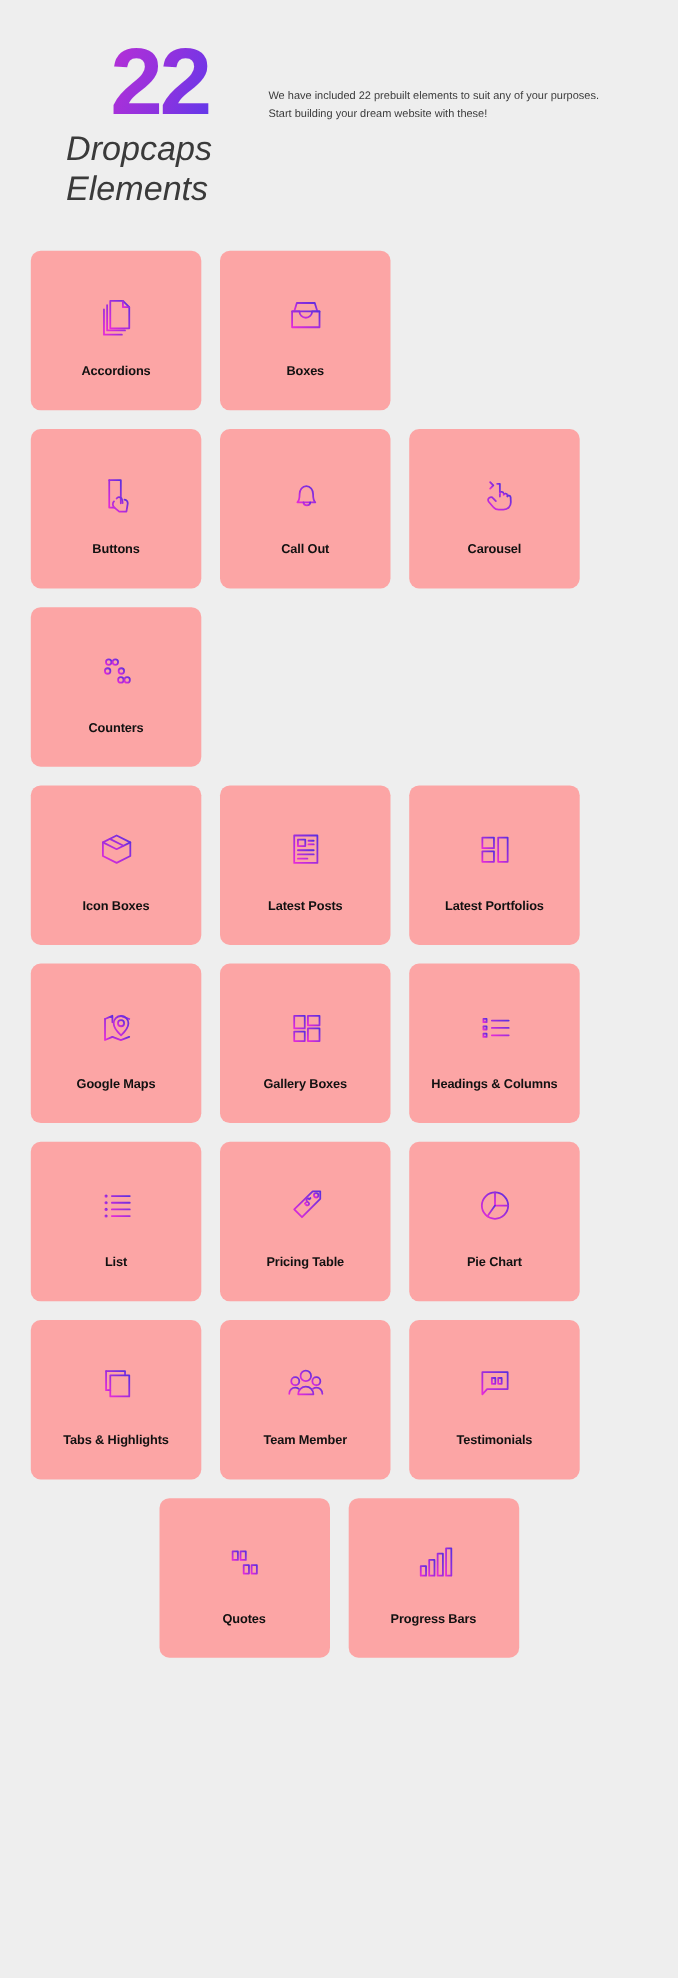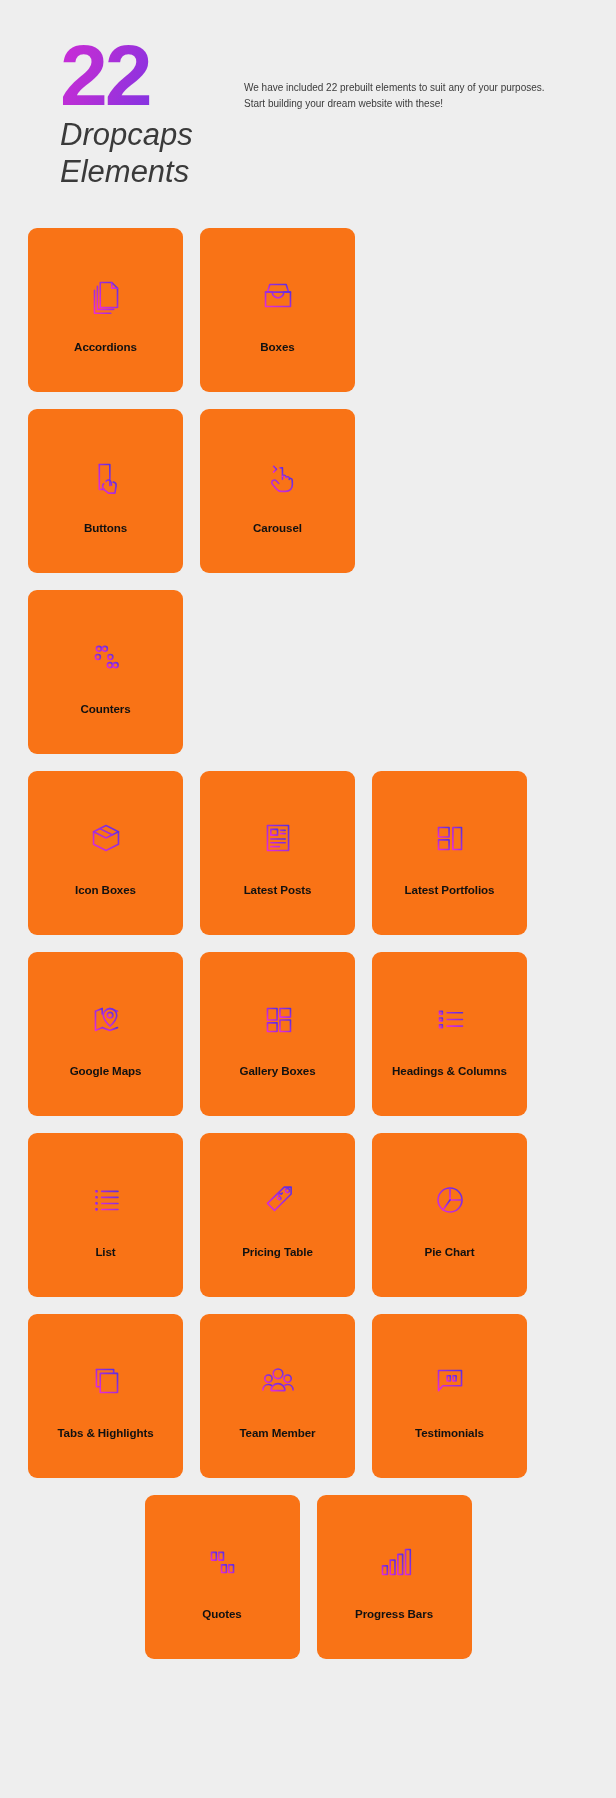--- a/index.html
+++ b/index.html
@@ -29,20 +29,21 @@
     font-size: 86px;
     font-weight: 700;
     line-height: 0.92;
     letter-spacing: -3px;
     background: linear-gradient(110deg, #cc2bd8 0%, #b52fd6 22%, #8a33e0 55%, #3f3df2 100%);
     -webkit-background-clip: text;
     background-clip: text;
     color: transparent;
     -webkit-text-fill-color: transparent;
     margin: 0 0 2px 0;
+    text-align: center;
   }
   .hero-sub {
     font-family: "Liberation Sans", sans-serif;
     font-style: italic;
     font-weight: 300;
     font-size: 31px;
     line-height: 1.18;
     color: #3a3a3a;
     margin: 0;
     letter-spacing: 0px;
@@ -65,22 +66,22 @@
   .row {
     display: flex;
     gap: 17px;
     margin-bottom: 17px;
   }
   .row.centered { justify-content: center; }
 
   .card {
     flex: 1 1 0;
     max-width: 155px;
-    height: 164px;
-    background: #f97316;
+    height: 145px;
+    background: #fca5a5;
     border-radius: 9px;
     display: flex;
     flex-direction: column;
     align-items: center;
     justify-content: center;
   }
   .card .icon {
     height: 58px;
     display: flex;
     align-items: center;
@@ -149,20 +150,31 @@
         <span class="icon">
           <svg width="46" height="46" viewBox="0 0 48 48" fill="none" stroke="url(#ig)" stroke-width="1.7" stroke-linecap="round" stroke-linejoin="round">
             <path d="M17 12h11v22"></path>
             <path d="M17 12v26h5"></path>
             <path d="M21 14.2h3"></path>
             <path d="M24 29.5c1.5-2.3 5-1.4 5.4 1.6l.3 2.6"></path>
             <path d="M21.5 32.2c-1.6 1.7-1.4 4.4.4 5.9l4.6 3.8h6.8l1.2-7.4c.3-2-1-3.8-3-4.1"></path>
           </svg>
         </span>
         <span class="card-label">Buttons</span>
+      </div>
+      <div class="card">
+        <span class="icon">
+          <svg width="46" height="46" viewBox="0 0 48 48" fill="none" stroke="url(#ig)" stroke-width="1.7" stroke-linecap="round" stroke-linejoin="round">
+            <path d="M16 33c2.2-2.2 2.1-4.6 2.1-7.8 0-3.9 2.6-7.6 6.4-7.6s6.4 3.7 6.4 7.6c0 3.2-.1 5.6 2.1 7.8z"></path>
+            <path d="M13.5 33h23"></path>
+            <path d="M21.8 33c0 1.7 1.4 3 3.2 3s3.2-1.3 3.2-3"></path>
+            <path d="M24.5 17.6v-2.3"></path>
+          </svg>
+        </span>
+        <span class="card-label">Call Out</span>
       </div>
       <div class="card">
         <span class="icon">
           <svg width="46" height="46" viewBox="0 0 48 48" fill="none" stroke="url(#ig)" stroke-width="1.7" stroke-linecap="round" stroke-linejoin="round">
             <path d="M13 17h9"></path>
             <path d="M19.4 14l3 3-3 3"></path>
             <path d="M26 15.5h2.6v12"></path>
             <path d="M28.6 24.5c.3-1.9 3.4-1.7 3.6.4"></path>
             <path d="M32.2 26c.4-1.7 3.4-1.6 3.5.5"></path>
             <path d="M35.7 27.5c.5-1.5 3-1.2 3.1.7l.2 4.4c.2 4.3-2.7 7.4-7 7.4h-4.6c-2.2 0-3.7-.9-5.1-2.5l-4.1-4.8c-1.2-1.4-.9-3.1.5-4 1.2-.8 2.6-.6 3.6.5l2.5 2.6"></path>

